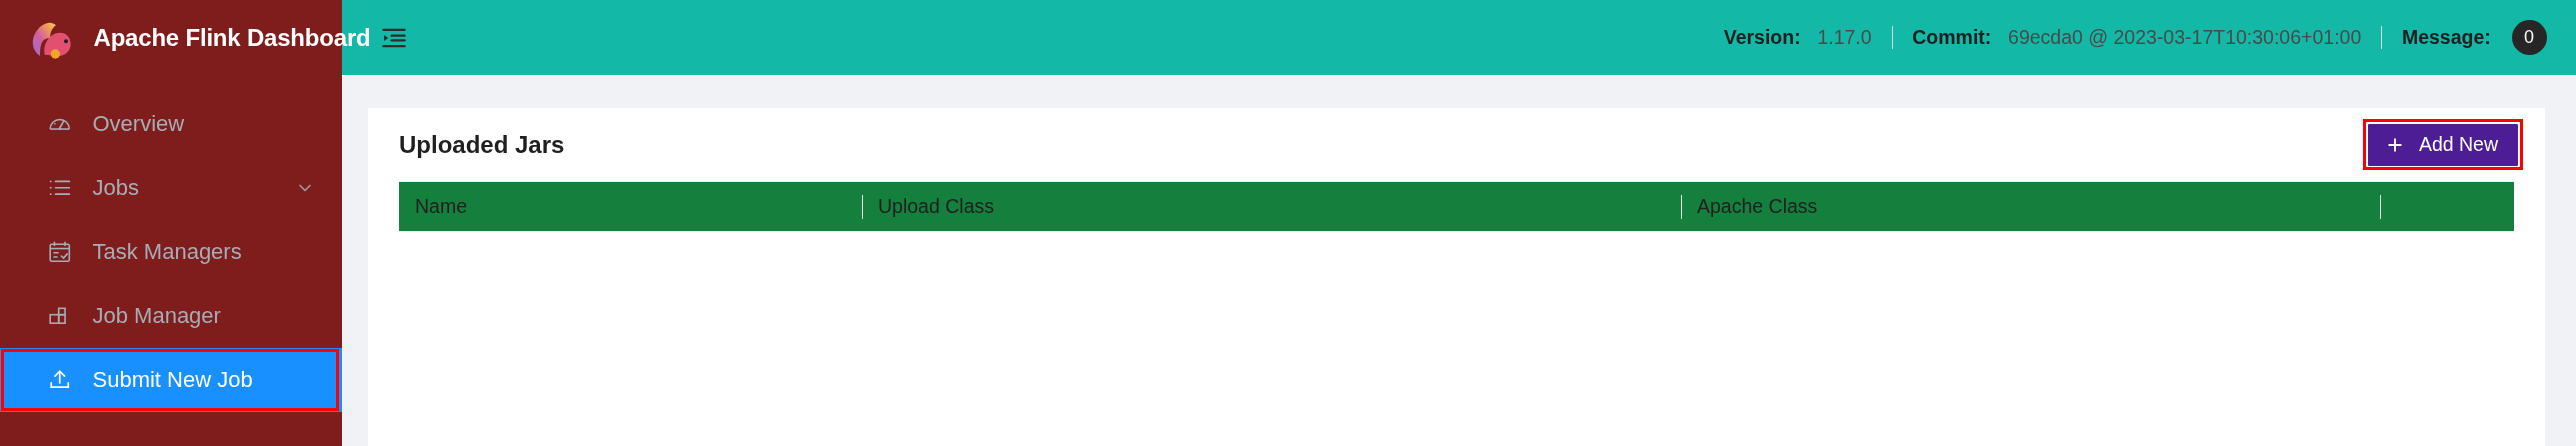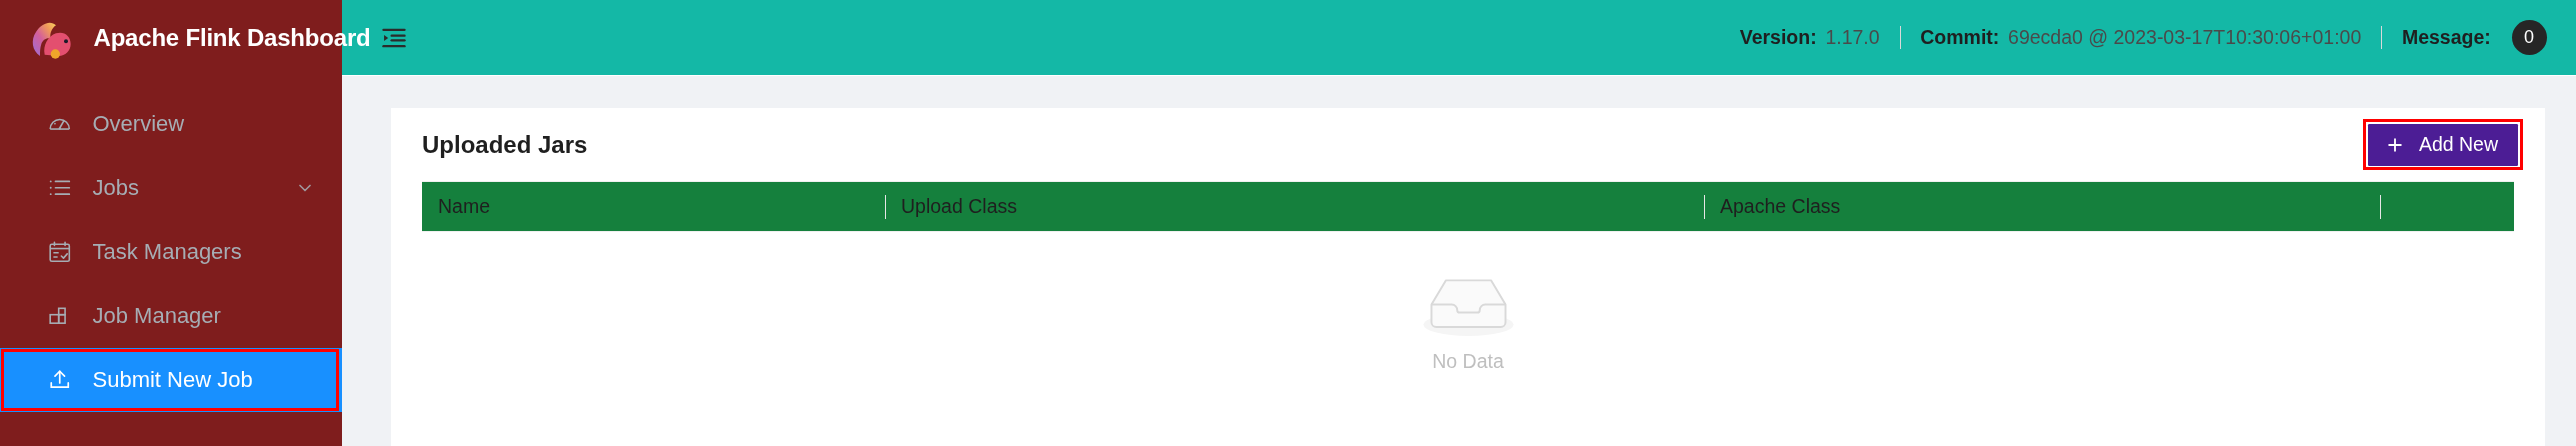--- a/index.html
+++ b/index.html
@@ -95,42 +95,42 @@
   .topbar-spacer { flex: 1; }
   .meta {
     display: flex;
     align-items: center;
     font-size: 19.5px;
     color: #3d3d3d;
     white-space: nowrap;
   }
   .meta-group { display: flex; align-items: center; gap: 8.7px; }
   .meta-key { font-weight: bold; color: #1f1f1f; }
-  .meta-val { color: #4a4a4a; }
+  .meta-val { color: #4a4a4a; margin-left: 8px; }
   .meta-sep {
     width: 0.7px; height: 23px;
     background: #d9d9d9;
     margin: 0 20px;
   }
   .badge {
     width: 35px; height: 35px;
     border-radius: 50%;
     background: #262626;
     color: #ffffff;
     display: flex;
     align-items: center;
     justify-content: center;
     font-size: 18px;
     margin-left: 12px;
   }
 
   
   .content {
     flex: 1;
-    padding: 32px 31px 0 49px;
+    padding: 32px 31px 0 26px;
     min-height: 0;
     overflow: hidden;
   }
   .card {
     background: #ffffff;
     height: 100%;
     display: flex;
     flex-direction: column;
   }
   .card-head {
@@ -353,29 +353,19 @@
         </div>
 
         <div class="table-wrap">
           <div class="tbl-header">
             <div class="th col-name">Name</div>
             <div class="th col-time">Upload Class</div>
             <div class="th col-entry">Apache Class</div>
             <div class="th col-action"></div>
           </div>
 
-          <div class="tbl-body">
-            <div class="empty">
-              <svg viewBox="0 0 64 41" fill="none">
-                <ellipse cx="32" cy="33" rx="28" ry="7" fill="#f5f5f5"></ellipse>
-                <path d="M55 20.5v11a3 3 0 0 1-3 3H12a3 3 0 0 1-3-3v-11l9-15h28l9 15Z" fill="#fafafa" stroke="#d9d9d9" stroke-width="1.2" stroke-linejoin="round"></path>
-                <path d="M9 20.5h12.5a3.5 3.5 0 0 1 3.5 3.5 1.5 1.5 0 0 0 1.5 1.5h11a1.5 1.5 0 0 0 1.5-1.5 3.5 3.5 0 0 1 3.5-3.5H55" stroke="#d9d9d9" stroke-width="1.2" fill="none" stroke-linejoin="round"></path>
-              </svg>
-              <div class="empty-text">No Data</div>
-            </div>
-          </div>
         </div>
 
       </div>
     </section>
   </div>
 </div>
 
 
 </body></html>

